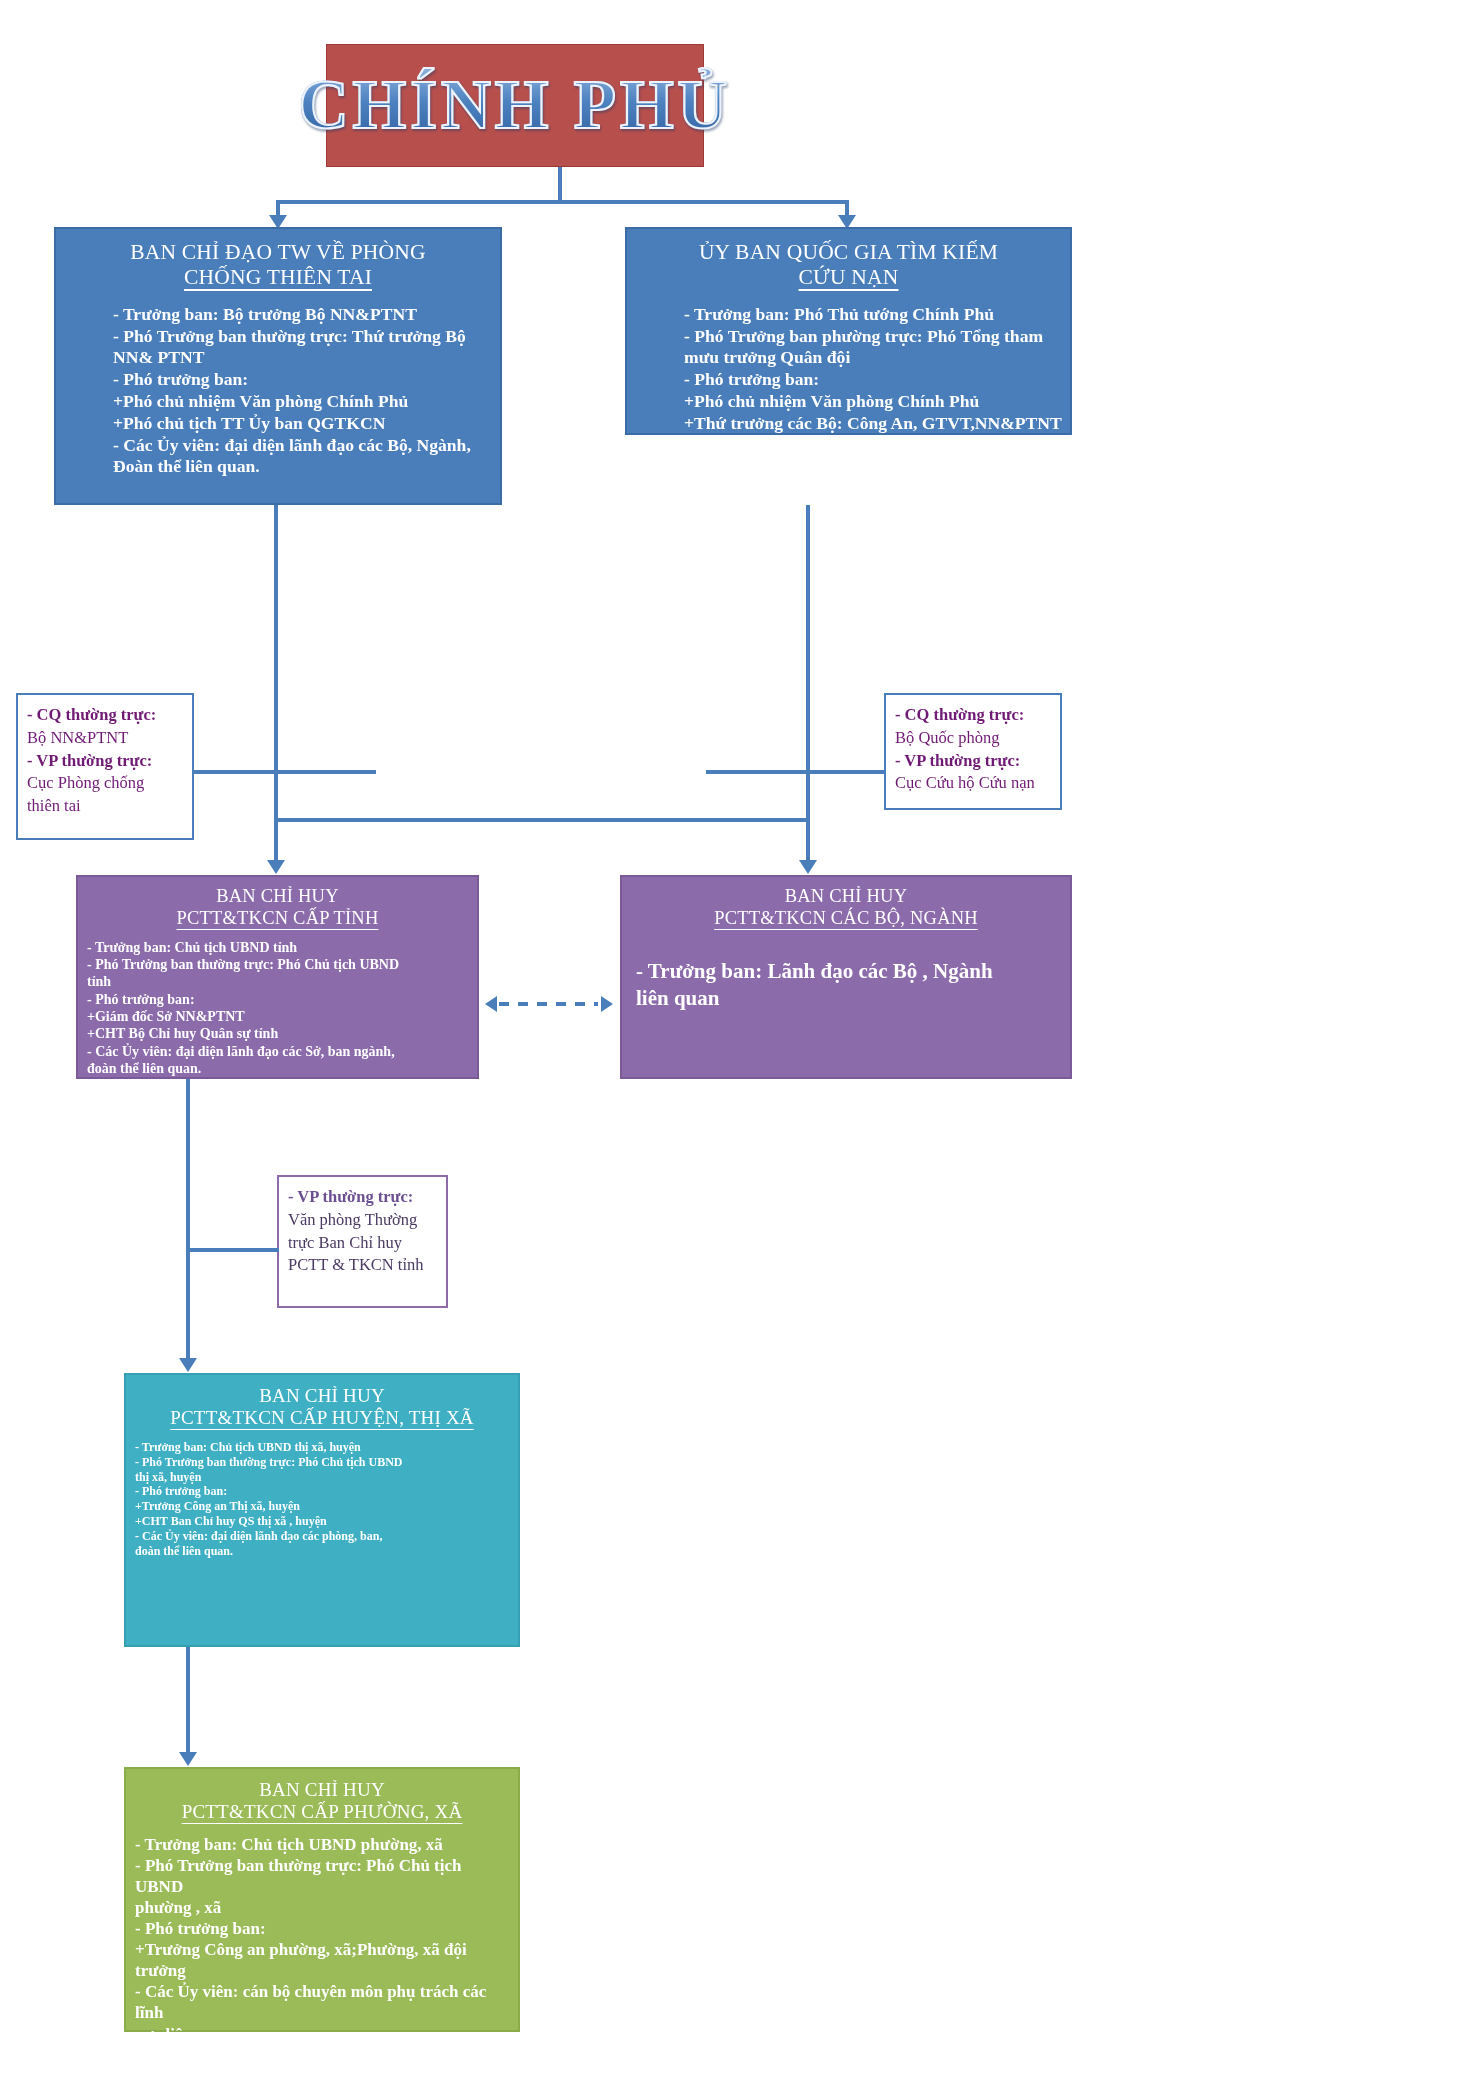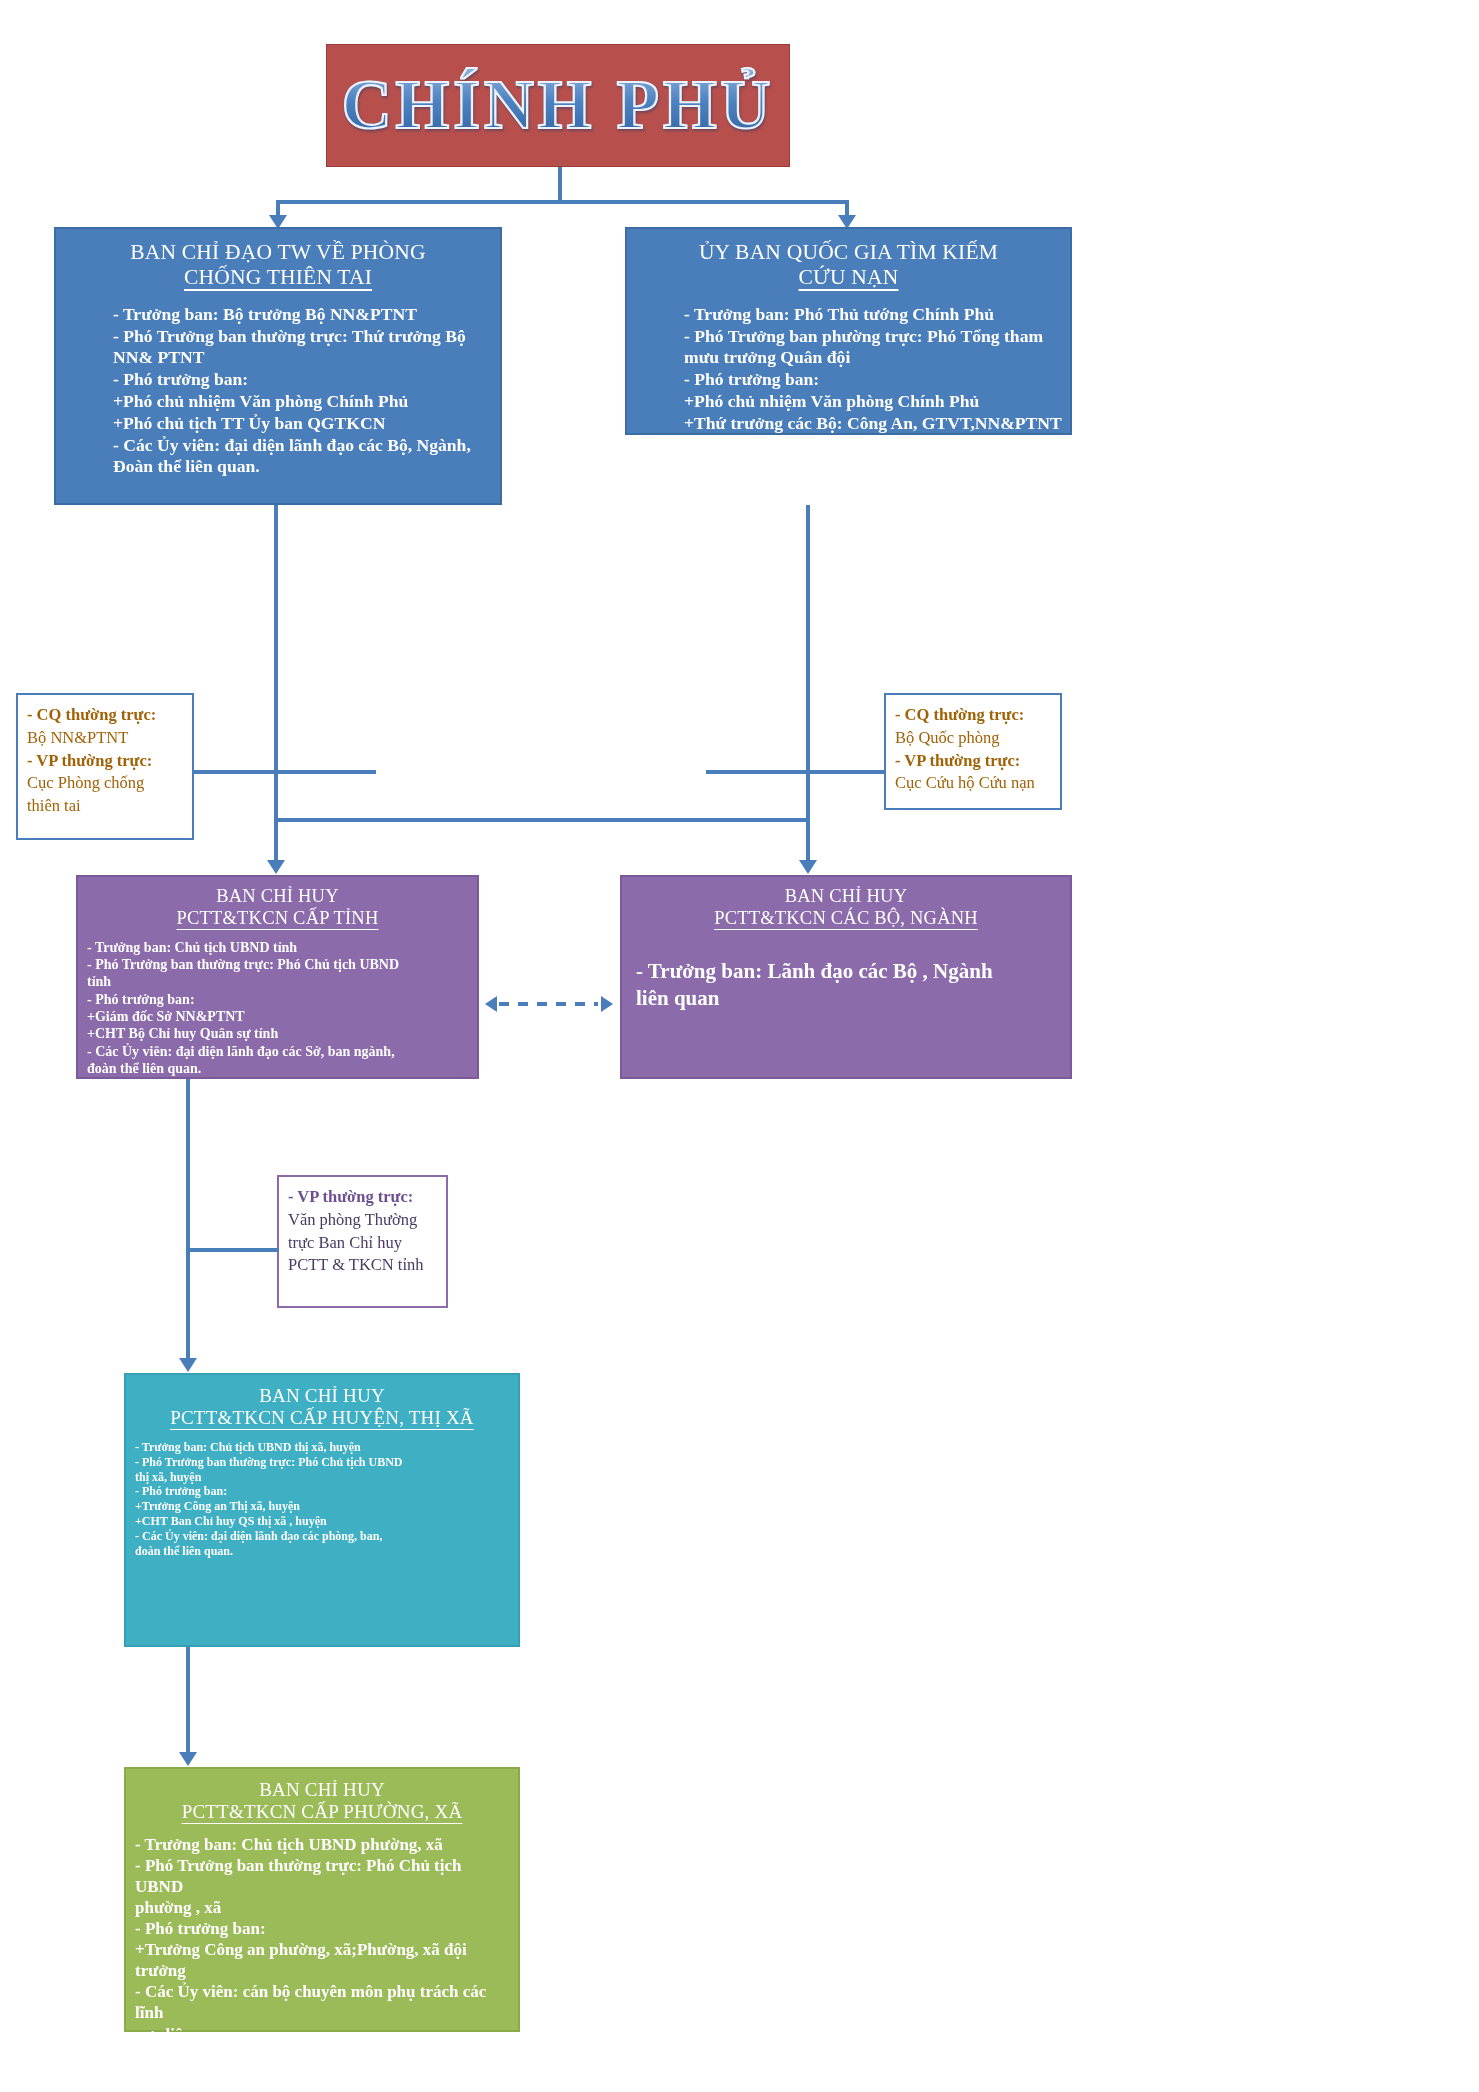--- a/index.html
+++ b/index.html
@@ -19,21 +19,21 @@
     line-height:1.18;letter-spacing:.2px;
   }
   .box .hdr .u{ text-decoration:underline; text-underline-offset:5px; }
   .box .body{
     color:#ffffff;font-weight:bold;line-height:1.24;
   }
   .box .body div{white-space:pre-wrap;}
 
   
   #title-box{
-    left:326px;top:44px;width:464px;height:123px;
+    left:326px;top:44px;width:378px;height:123px;
     background:#b74f4c;border:1px solid #9c3b38;
     display:flex;align-items:center;justify-content:center;
   }
   #title-text{
     font-family:"Liberation Serif","DejaVu Serif",serif;
     font-size:69px;font-weight:bold;letter-spacing:4px;
     background:linear-gradient(180deg,#8fb4e0 0%,#4d82c0 45%,#2f5fa0 100%);
     -webkit-background-clip:text;background-clip:text;
     color:transparent;-webkit-text-fill-color:transparent;
     -webkit-text-stroke:2.2px #eef3fb;
@@ -45,21 +45,21 @@
   
   .blue{background:#4a7ebb;border:2px solid #3c6ca6;}
   #bcd-tw{left:54px;top:227px;width:448px;height:278px;}
   #ubqg{left:625px;top:227px;width:447px;height:208px;}
   .blue .hdr{font-size:21.5px;padding-top:11px;}
   .blue .body{font-size:17.6px;padding:13px 7px 0 9px;margin-left:48px;}
 
   
   .note{
     background:#ffffff;border:2px solid #4a7ebb;
-    color:#a16207;line-height:1.38;font-size:16.5px;
+    color:#701a75;line-height:1.38;font-size:16.5px;
   }
   .note .lab{font-weight:bold;}
   #note-left{left:16px;top:693px;width:178px;height:147px;padding:9px 8px 0 9px;}
   #note-right{left:884px;top:693px;width:178px;height:117px;padding:9px 8px 0 9px;}
   #note-vp{
     left:277px;top:1175px;width:171px;height:133px;padding:9px 8px 0 9px;
     border-color:#8d6ba8;color:#4b3a63;
   }
   #note-vp .lab{color:#6b4f91;}
 

